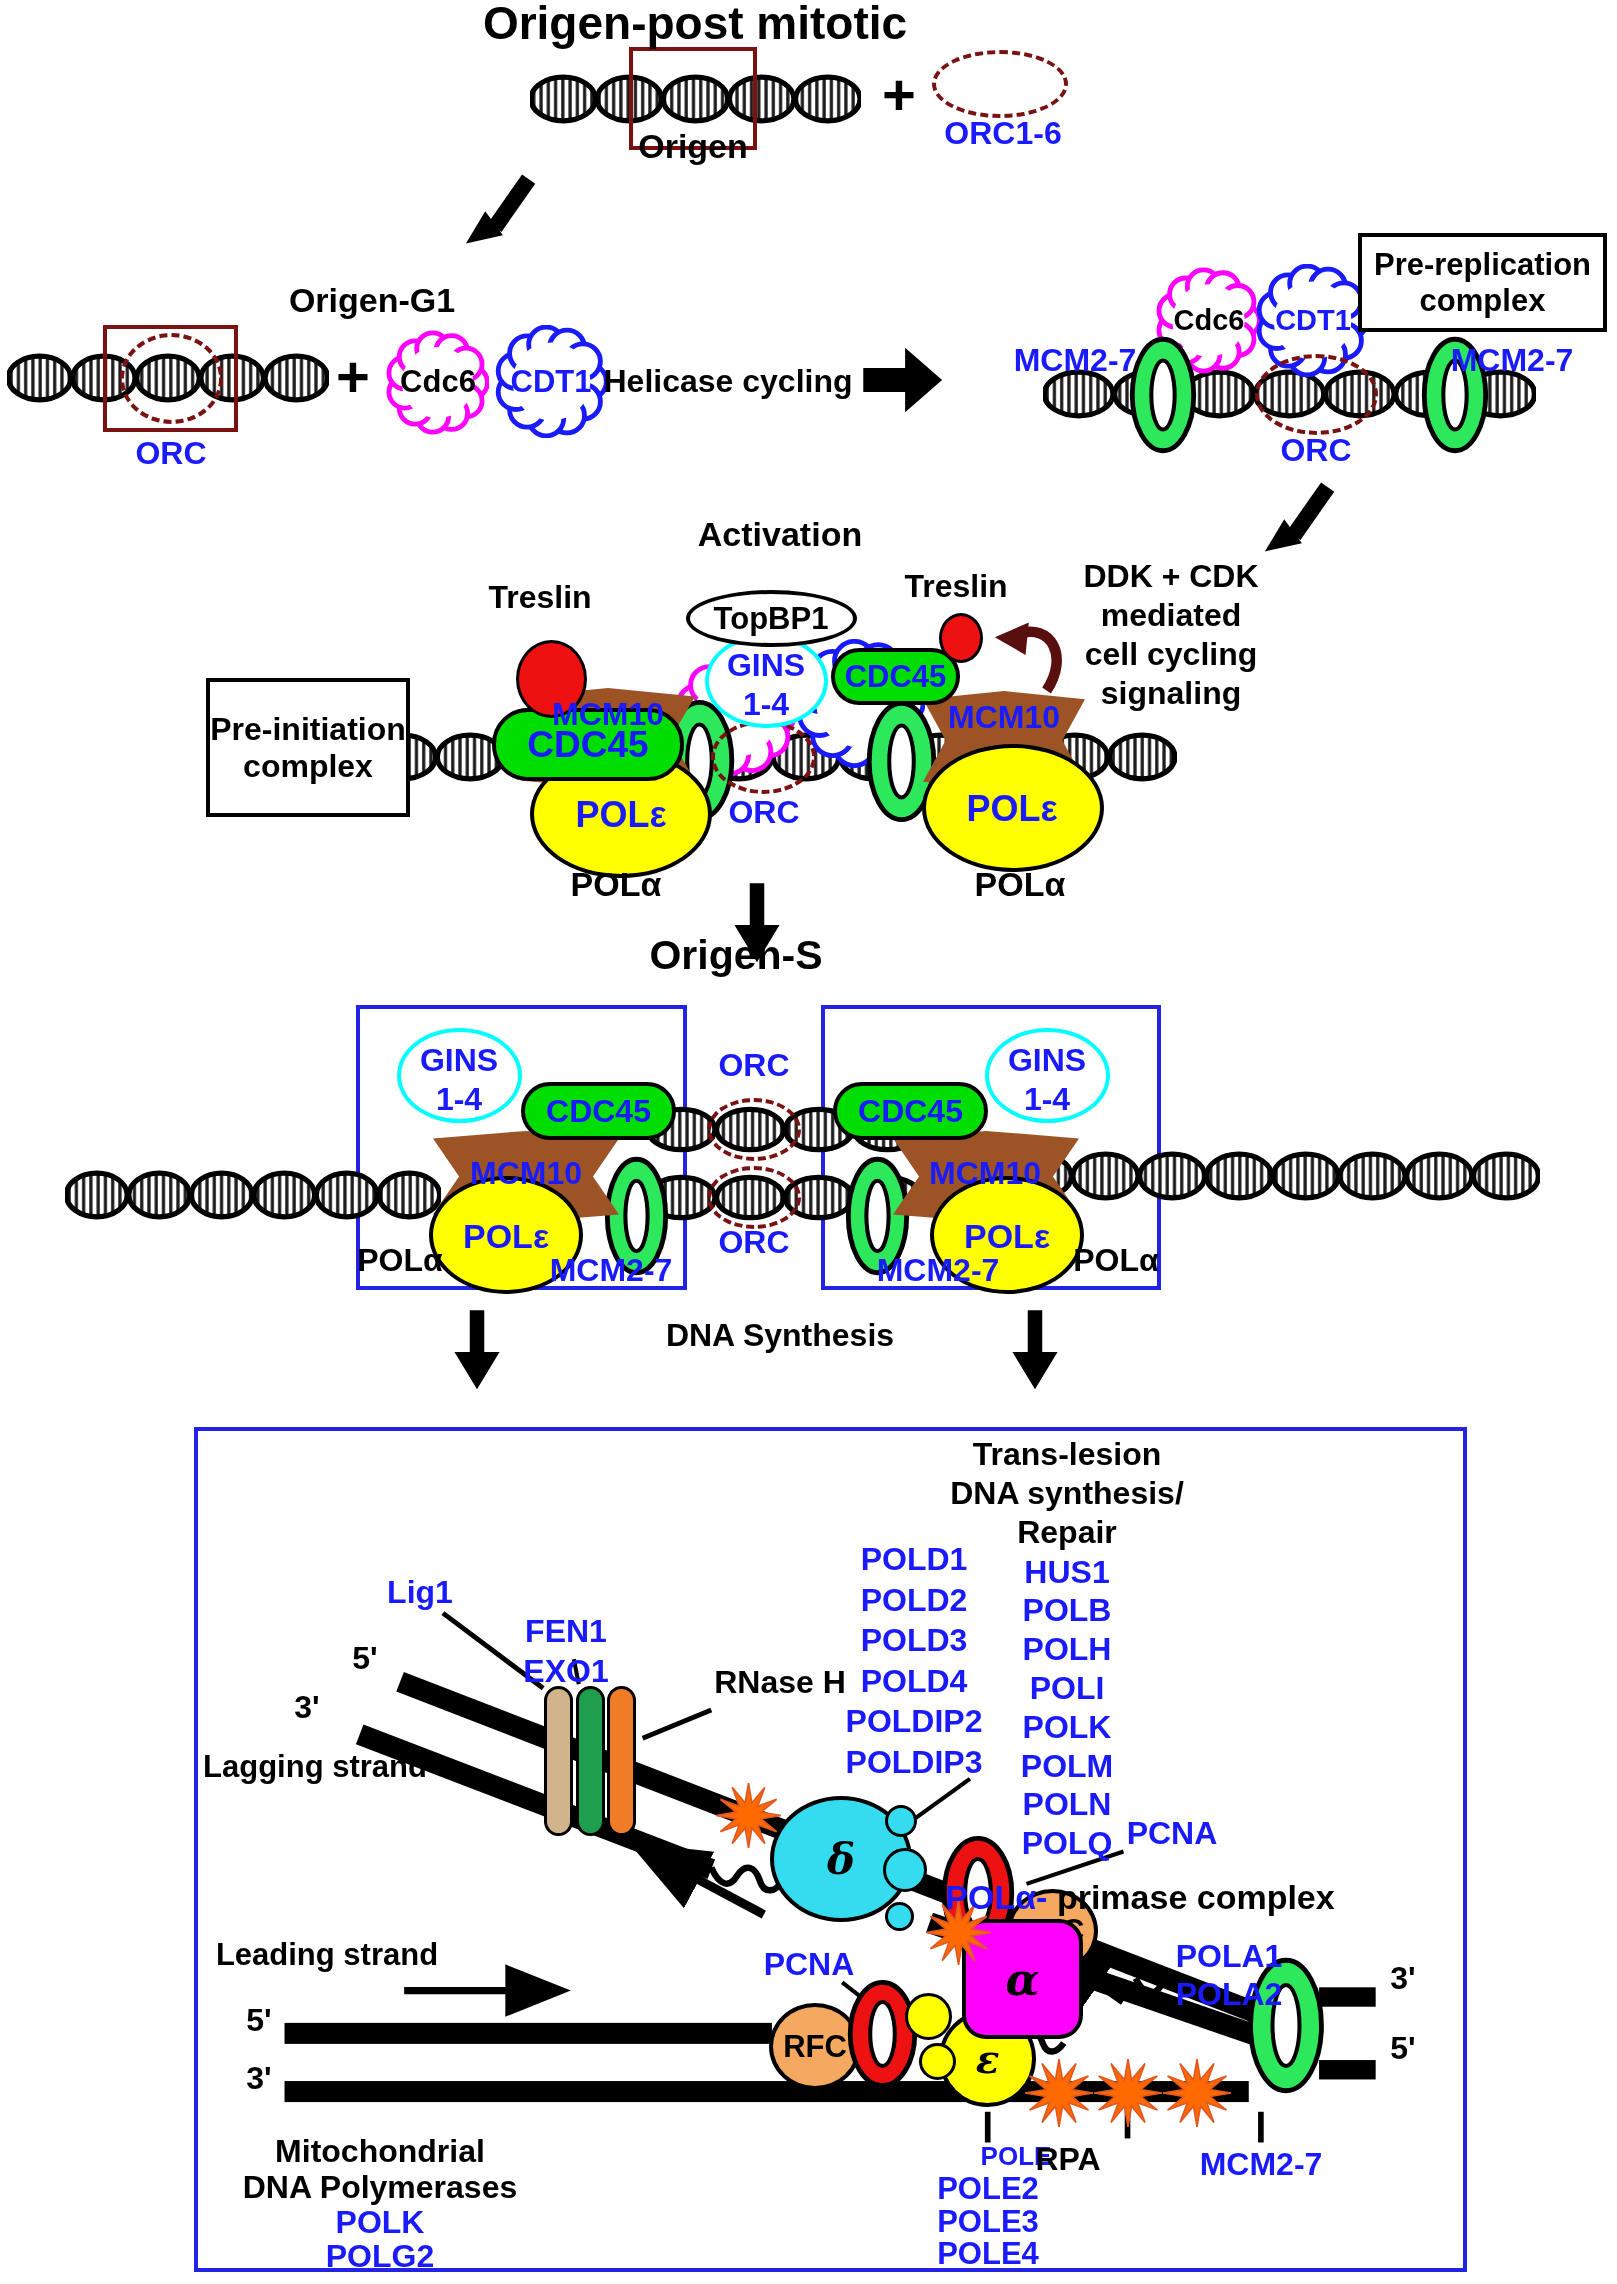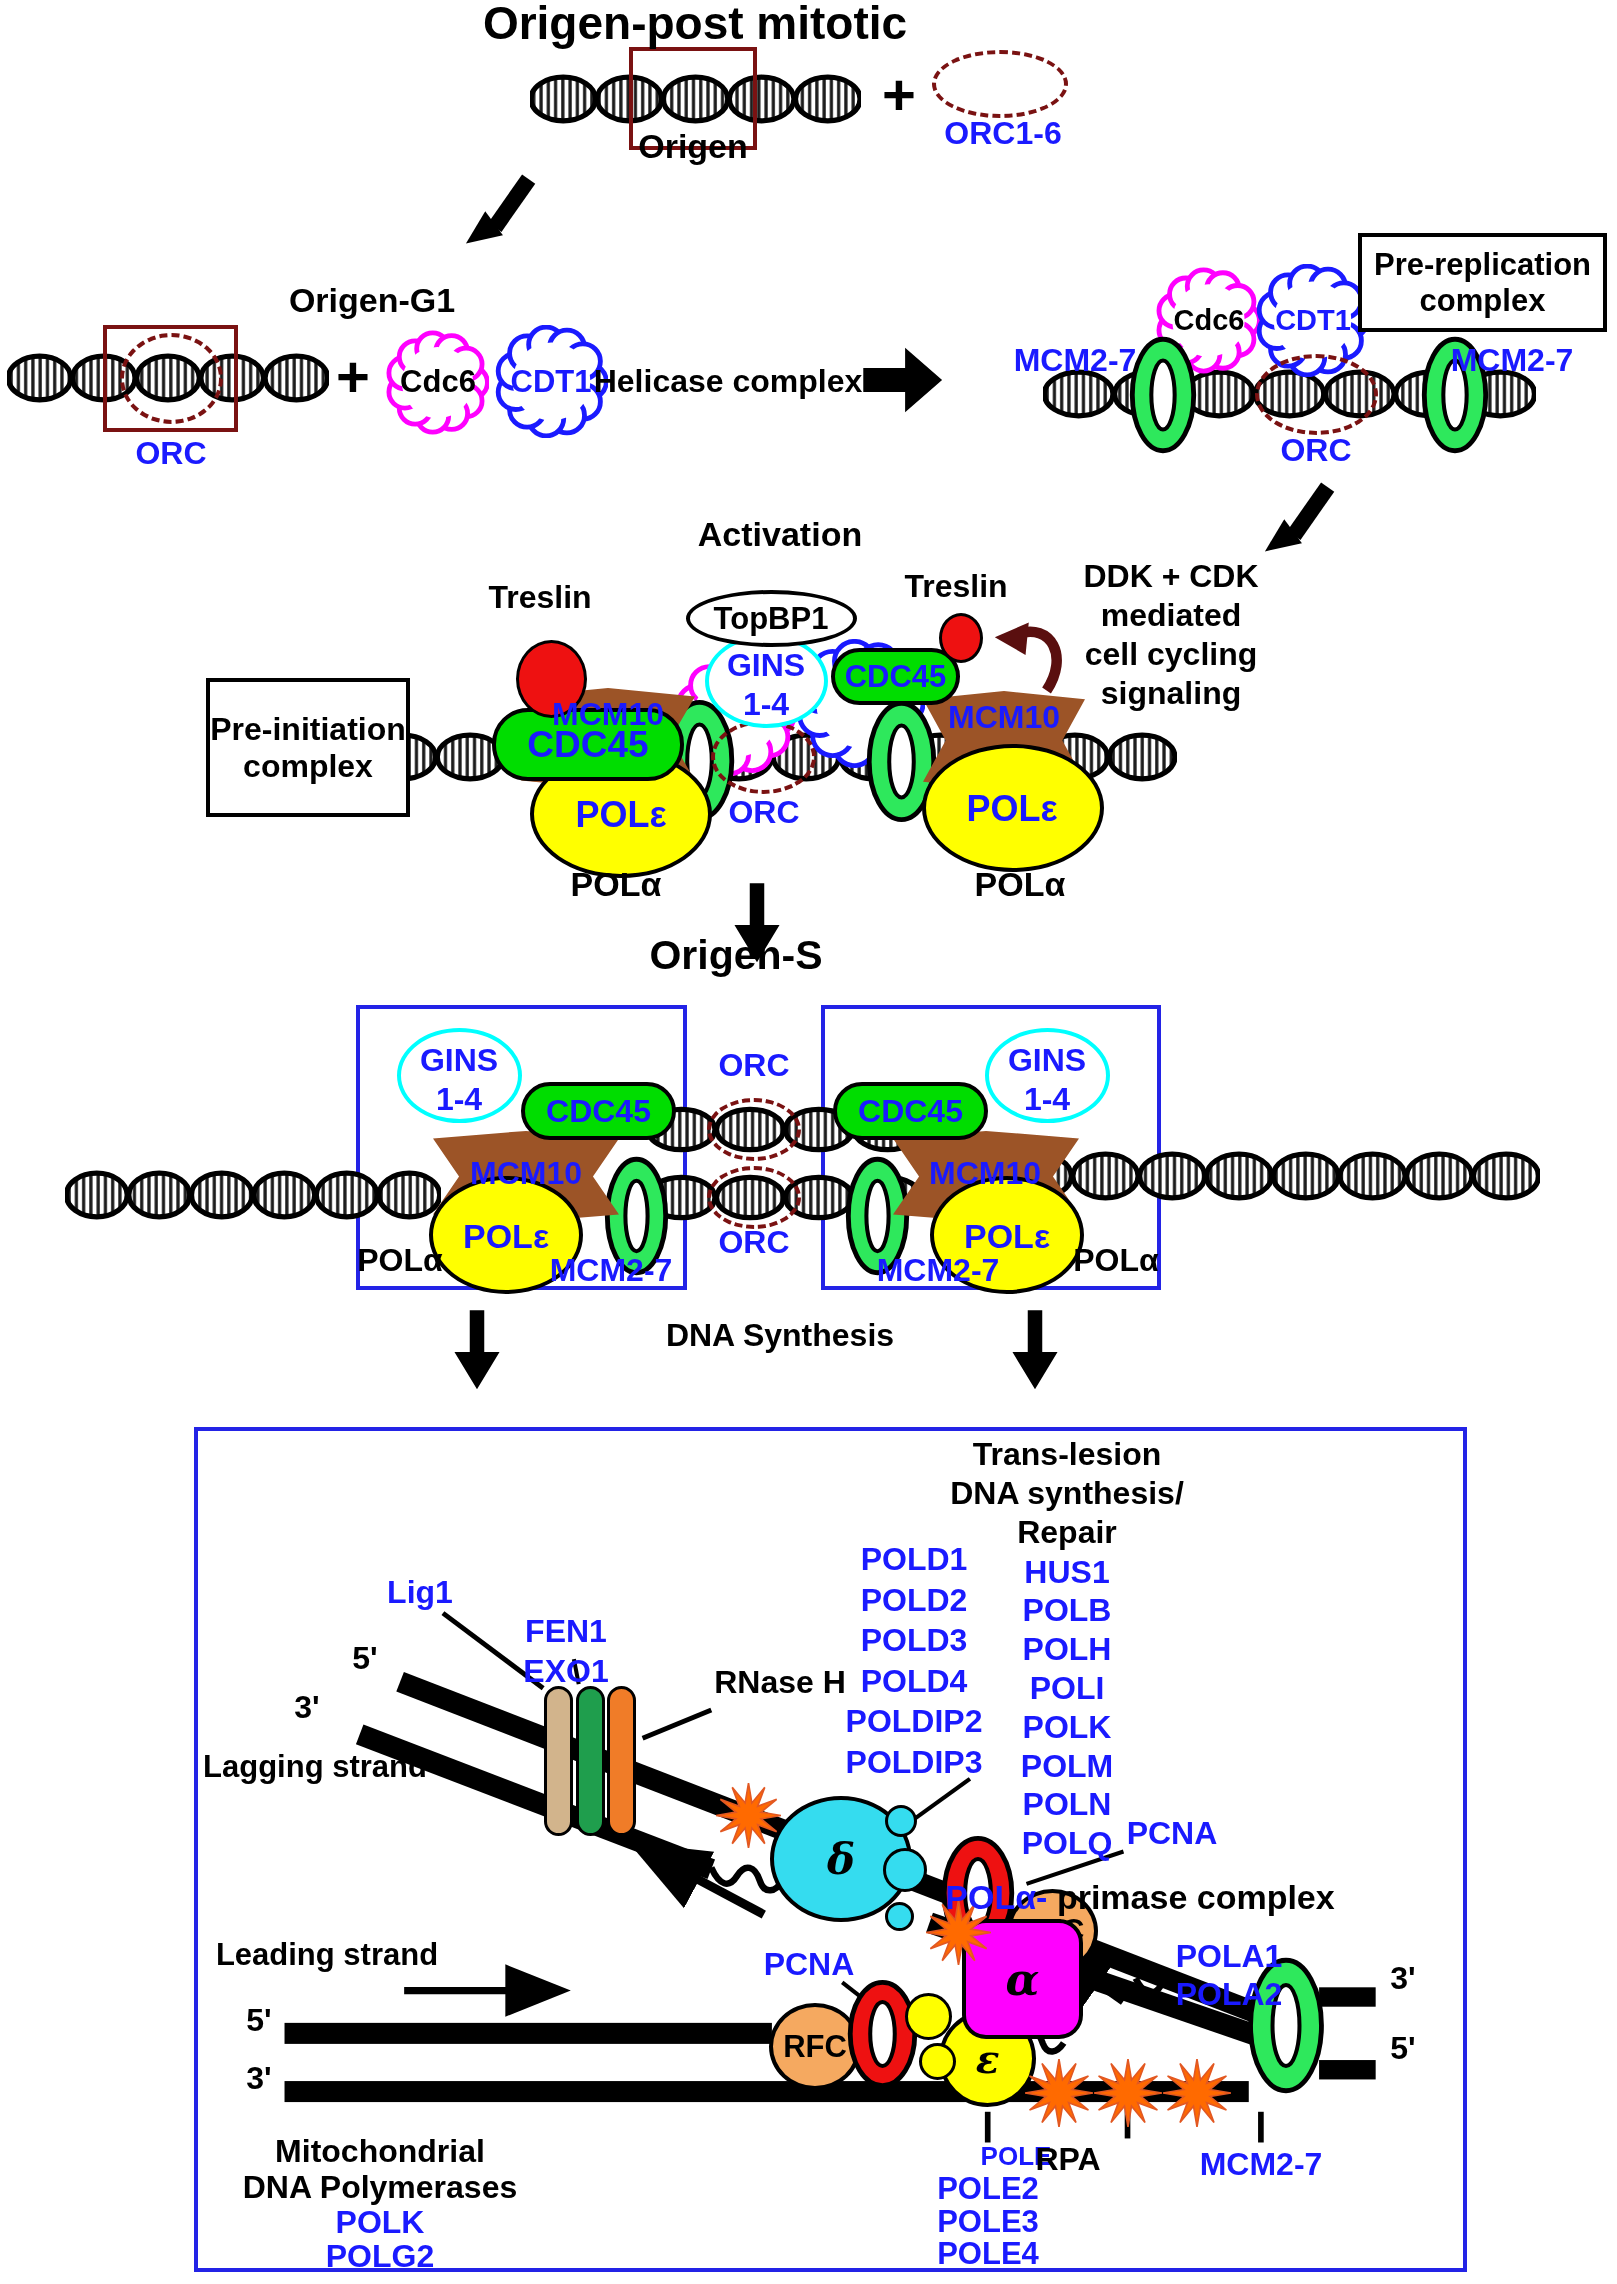--- a/index.html
+++ b/index.html
@@ -92,21 +92,21 @@
         <circle cx="39.74543409172783" cy="104.91563033516672" r="21.7" fill="#fff" stroke="#1a1aff" stroke-width="6"></circle>
         <circle cx="25.671424619010224" cy="83.01604412607406" r="21.7" fill="#fff" stroke="#1a1aff" stroke-width="6"></circle>
         <circle cx="25.67142461901021" cy="56.983955873925964" r="21.7" fill="#fff" stroke="#1a1aff" stroke-width="6"></circle>
         <circle cx="39.74543409172782" cy="35.08436966483327" r="21.7" fill="#fff" stroke="#1a1aff" stroke-width="6"></circle>
         <circle cx="63.425054471774224" cy="24.270249385100904" r="21.7" fill="#fff" stroke="#1a1aff" stroke-width="6"></circle>
         <circle cx="89.19217360068717" cy="27.97500181462126" r="21.7" fill="#fff" stroke="#1a1aff" stroke-width="6"></circle>
         <circle cx="108.86591321680055" cy="45.02239423355136" r="21.7" fill="#fff" stroke="#1a1aff" stroke-width="6"></circle>
         <circle cx="70" cy="70" r="48.2" fill="#fff"></circle>
       </svg></div>
   <div class="lbl blue" style="left:551px;top:382px;font-size:31px">CDT1</div>
-  <div class="lbl" style="left:728px;top:382px">Helicase complex</div>
+  <div class="lbl" style="left:728px;top:382px">Helicase cycling</div>
 
   <svg class="abs" style="left:863px;top:343px;z-index:20" width="81" height="74" viewBox="0 0 100 92">
     <polygon points="0,31 52,31 52,6 98,46 52,86 52,61 0,61" fill="#000"></polygon>
   </svg>
 
   <div class="dna" style="left:1043px;top:369px;width:493px;height:50px"><svg xmlns="http://www.w3.org/2000/svg" width="493" height="50" viewBox="0 0 610 62">
         <ellipse cx="43.57142857142857" cy="31" rx="42.57142857142857" ry="27" fill="url(#hatchpat)" stroke="#000" stroke-width="6.5"></ellipse>
         <ellipse cx="130.71428571428572" cy="31" rx="42.57142857142857" ry="27" fill="url(#hatchpat)" stroke="#000" stroke-width="6.5"></ellipse>
         <ellipse cx="217.85714285714283" cy="31" rx="42.57142857142857" ry="27" fill="url(#hatchpat)" stroke="#000" stroke-width="6.5"></ellipse>
         <ellipse cx="305" cy="31" rx="42.57142857142857" ry="27" fill="url(#hatchpat)" stroke="#000" stroke-width="6.5"></ellipse>

